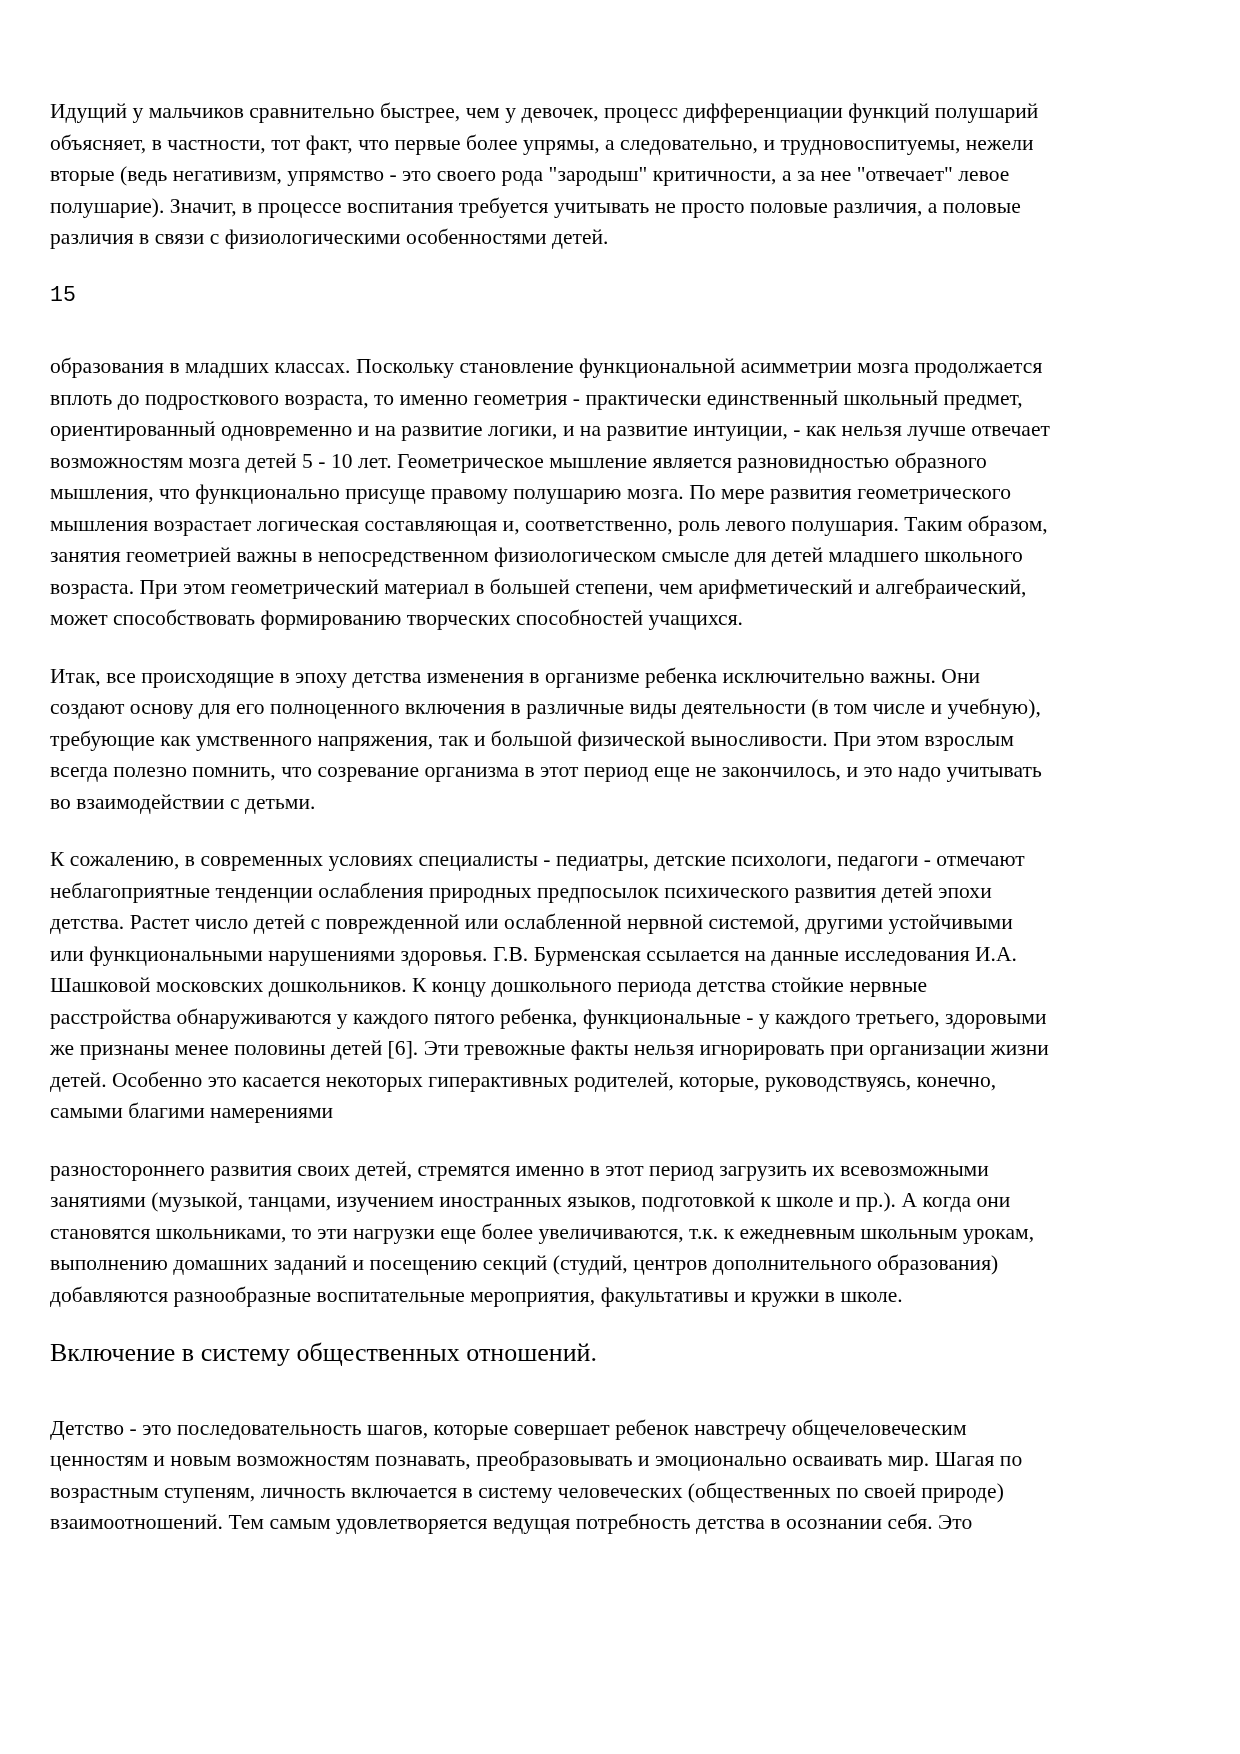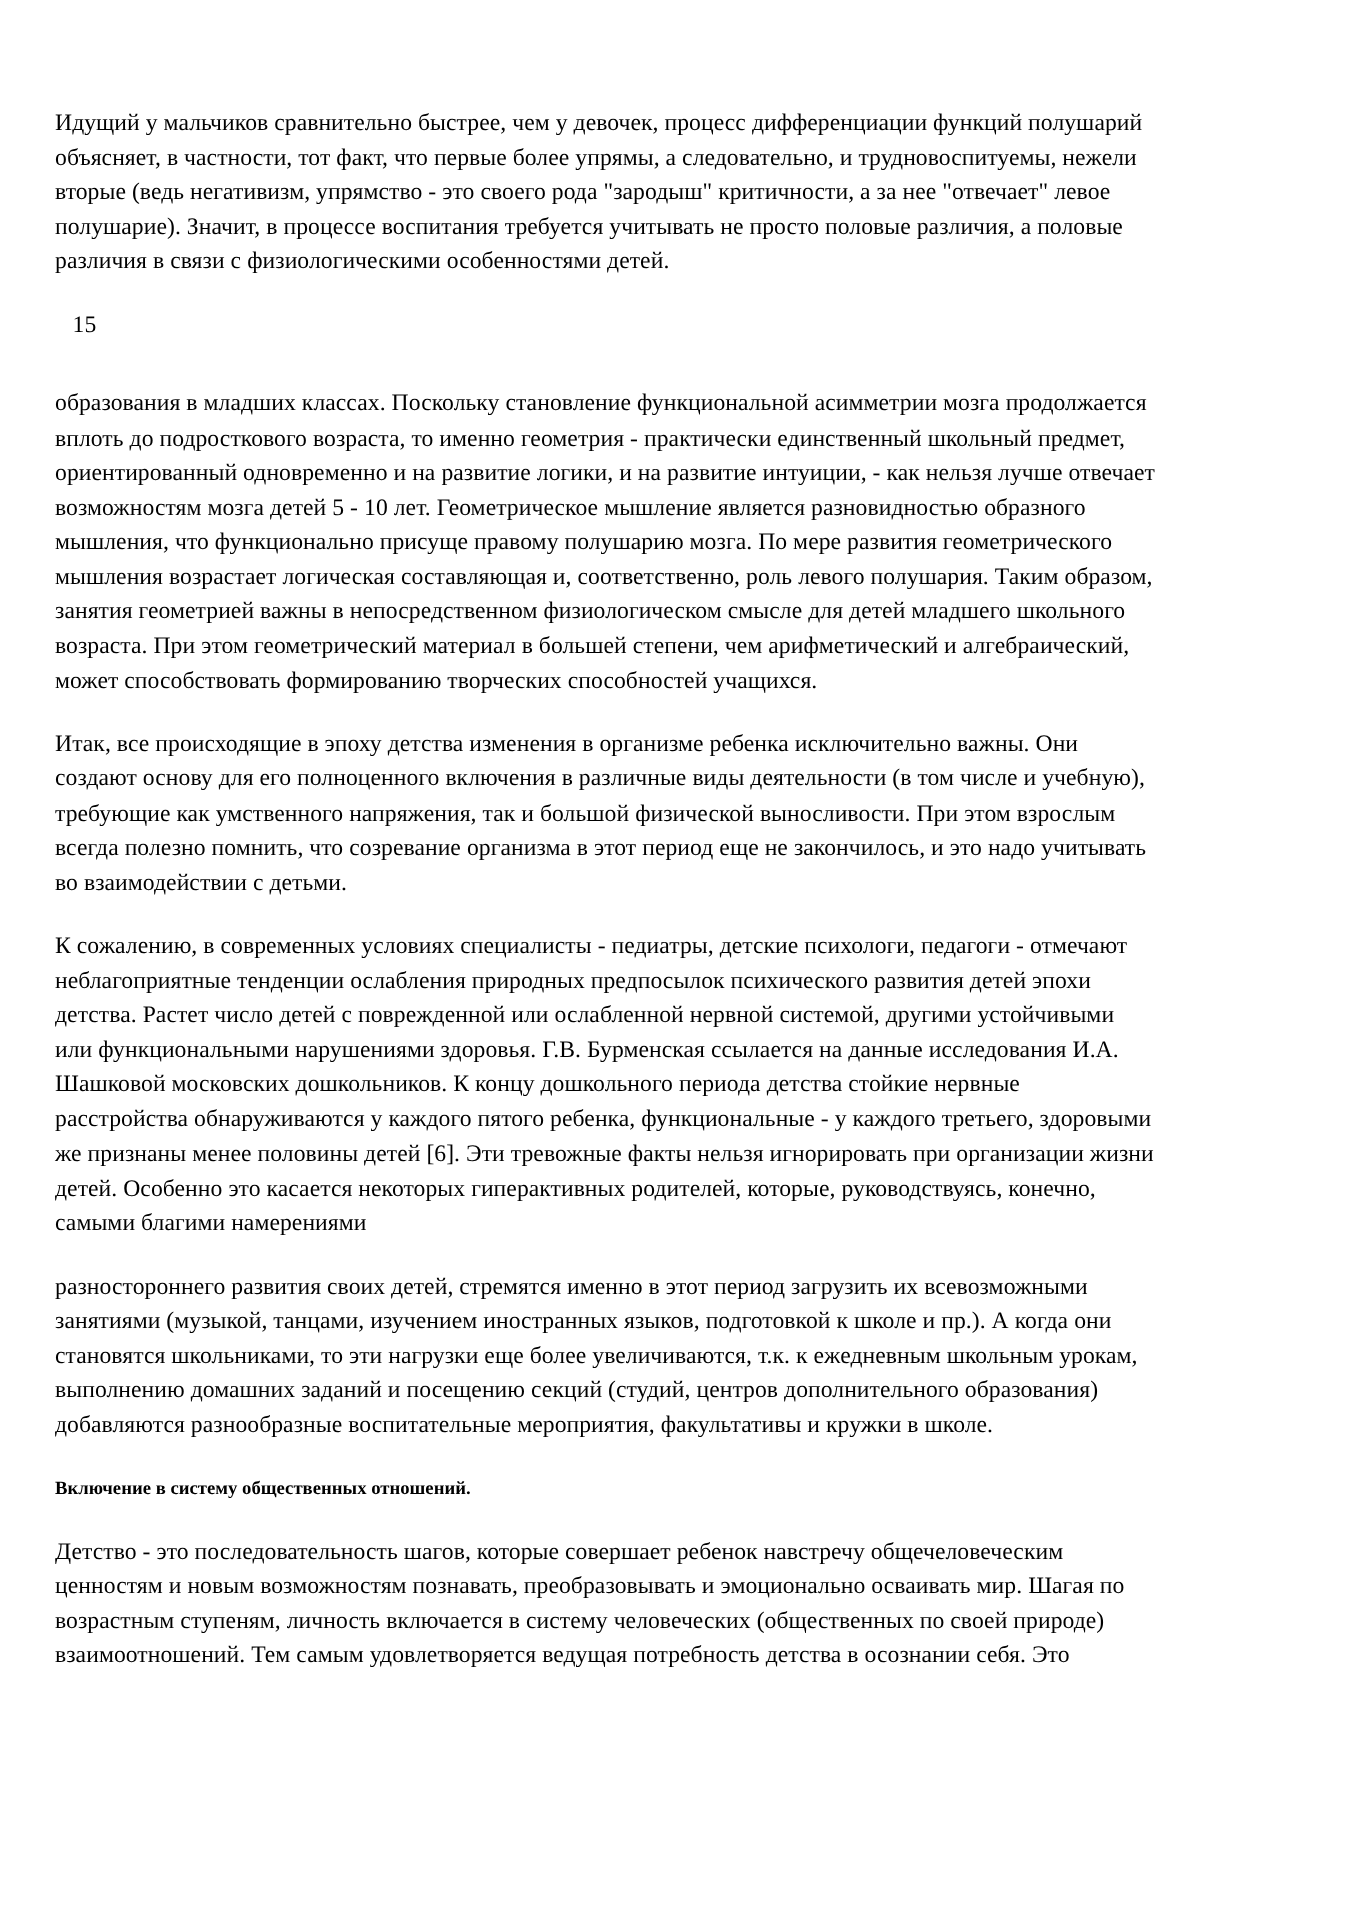--- a/index.html
+++ b/index.html
@@ -29,29 +29,30 @@
     font-size: 21.5px;
     line-height: 31.5px;
     text-align: left;
     word-spacing: 0px;
     letter-spacing: 0.05px;
   }
   p.para:last-child {
     margin-bottom: 12px;
   }
   p.page-number {
-    margin: 0 0 26px 16px;
+    margin: 0 0 26px 0;
     font-size: 21.5px;
     line-height: 31.5px;
+    font-family: Liberation Mono, monospace;
   }
   p.heading {
-    margin: 0 0 26px 0;
-    font-size: 17px;
+    margin: 0 0 44px 0;
+    font-size: 26px;
     line-height: 31.5px;
-    font-weight: bold;
+    font-weight: normal;
   }
   .spacer-sm {
     height: 14px;
   }
 </style>
 </head>
 <body>
 
 <div class="page">
   <div class="doc-body">

